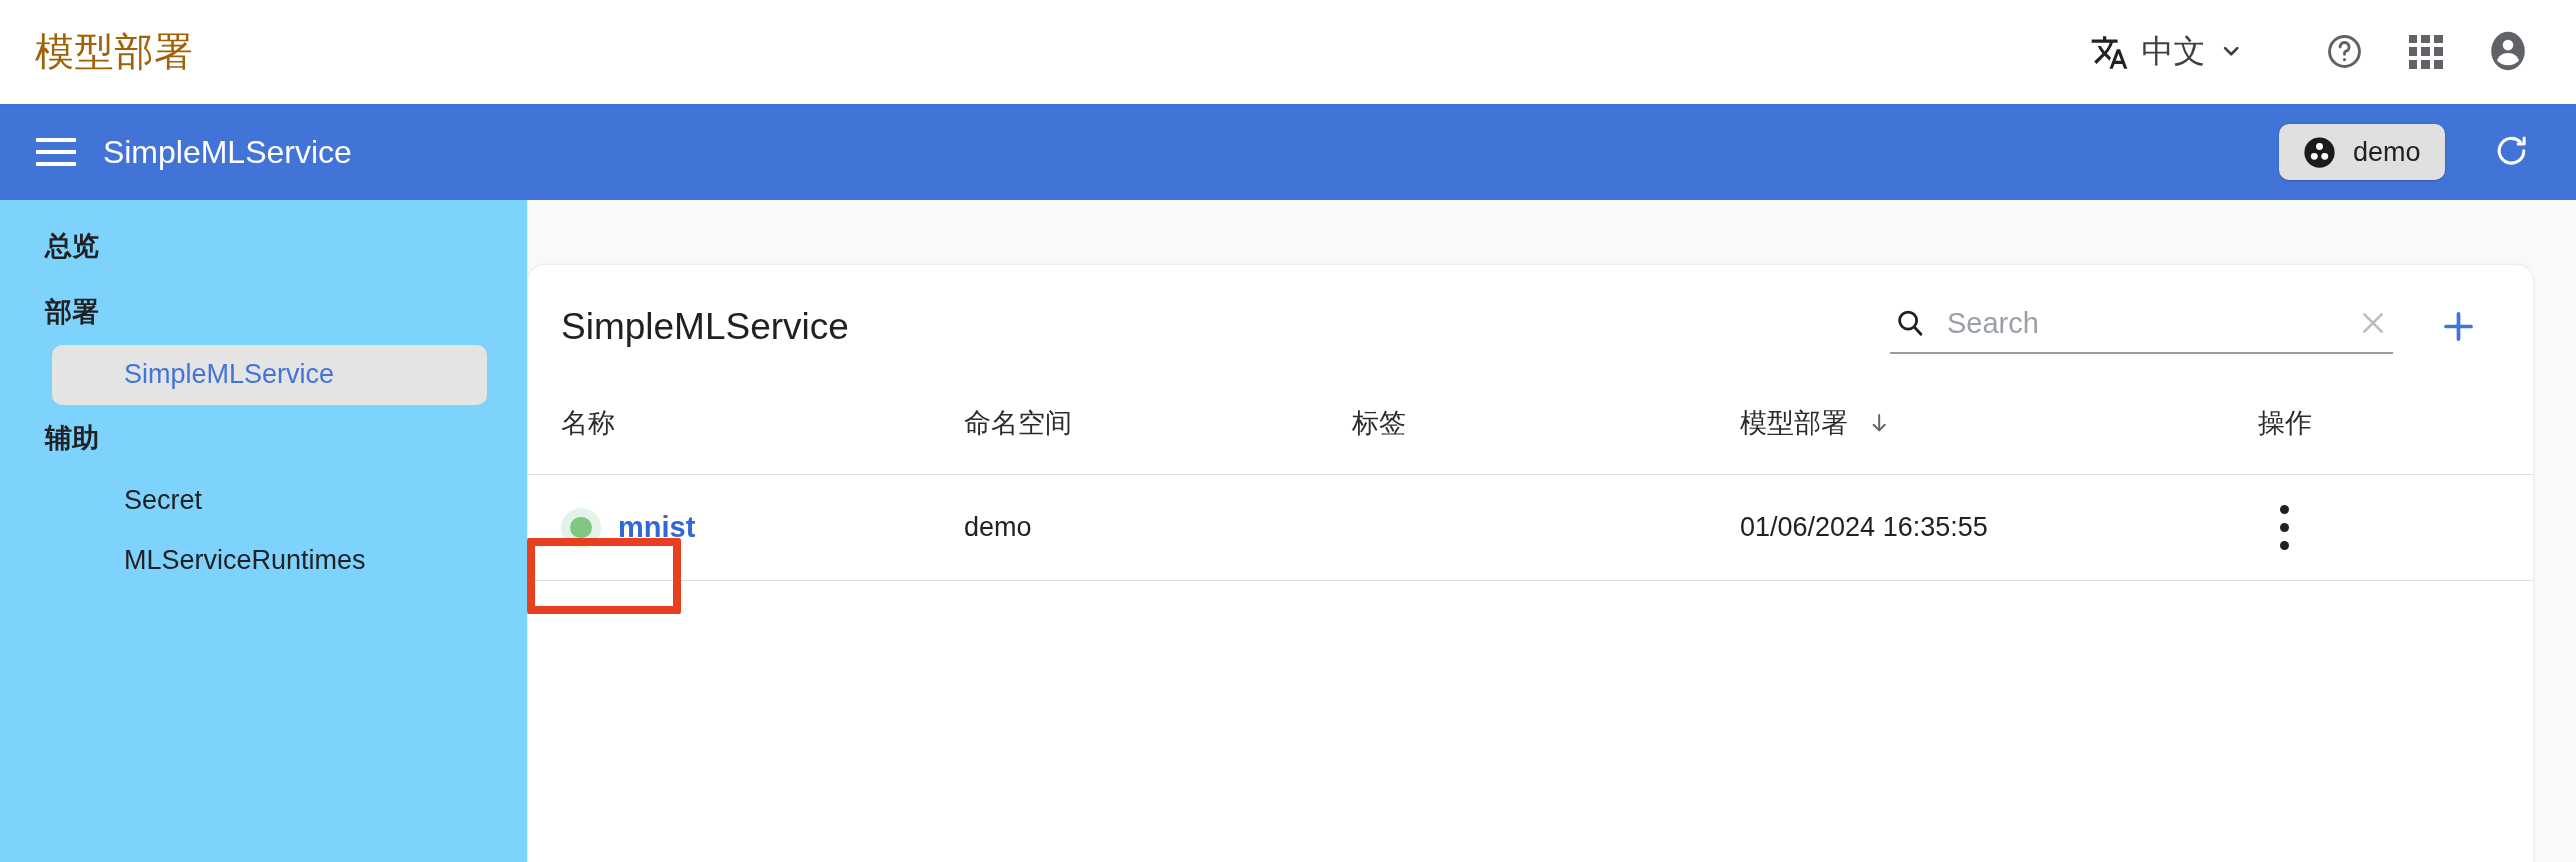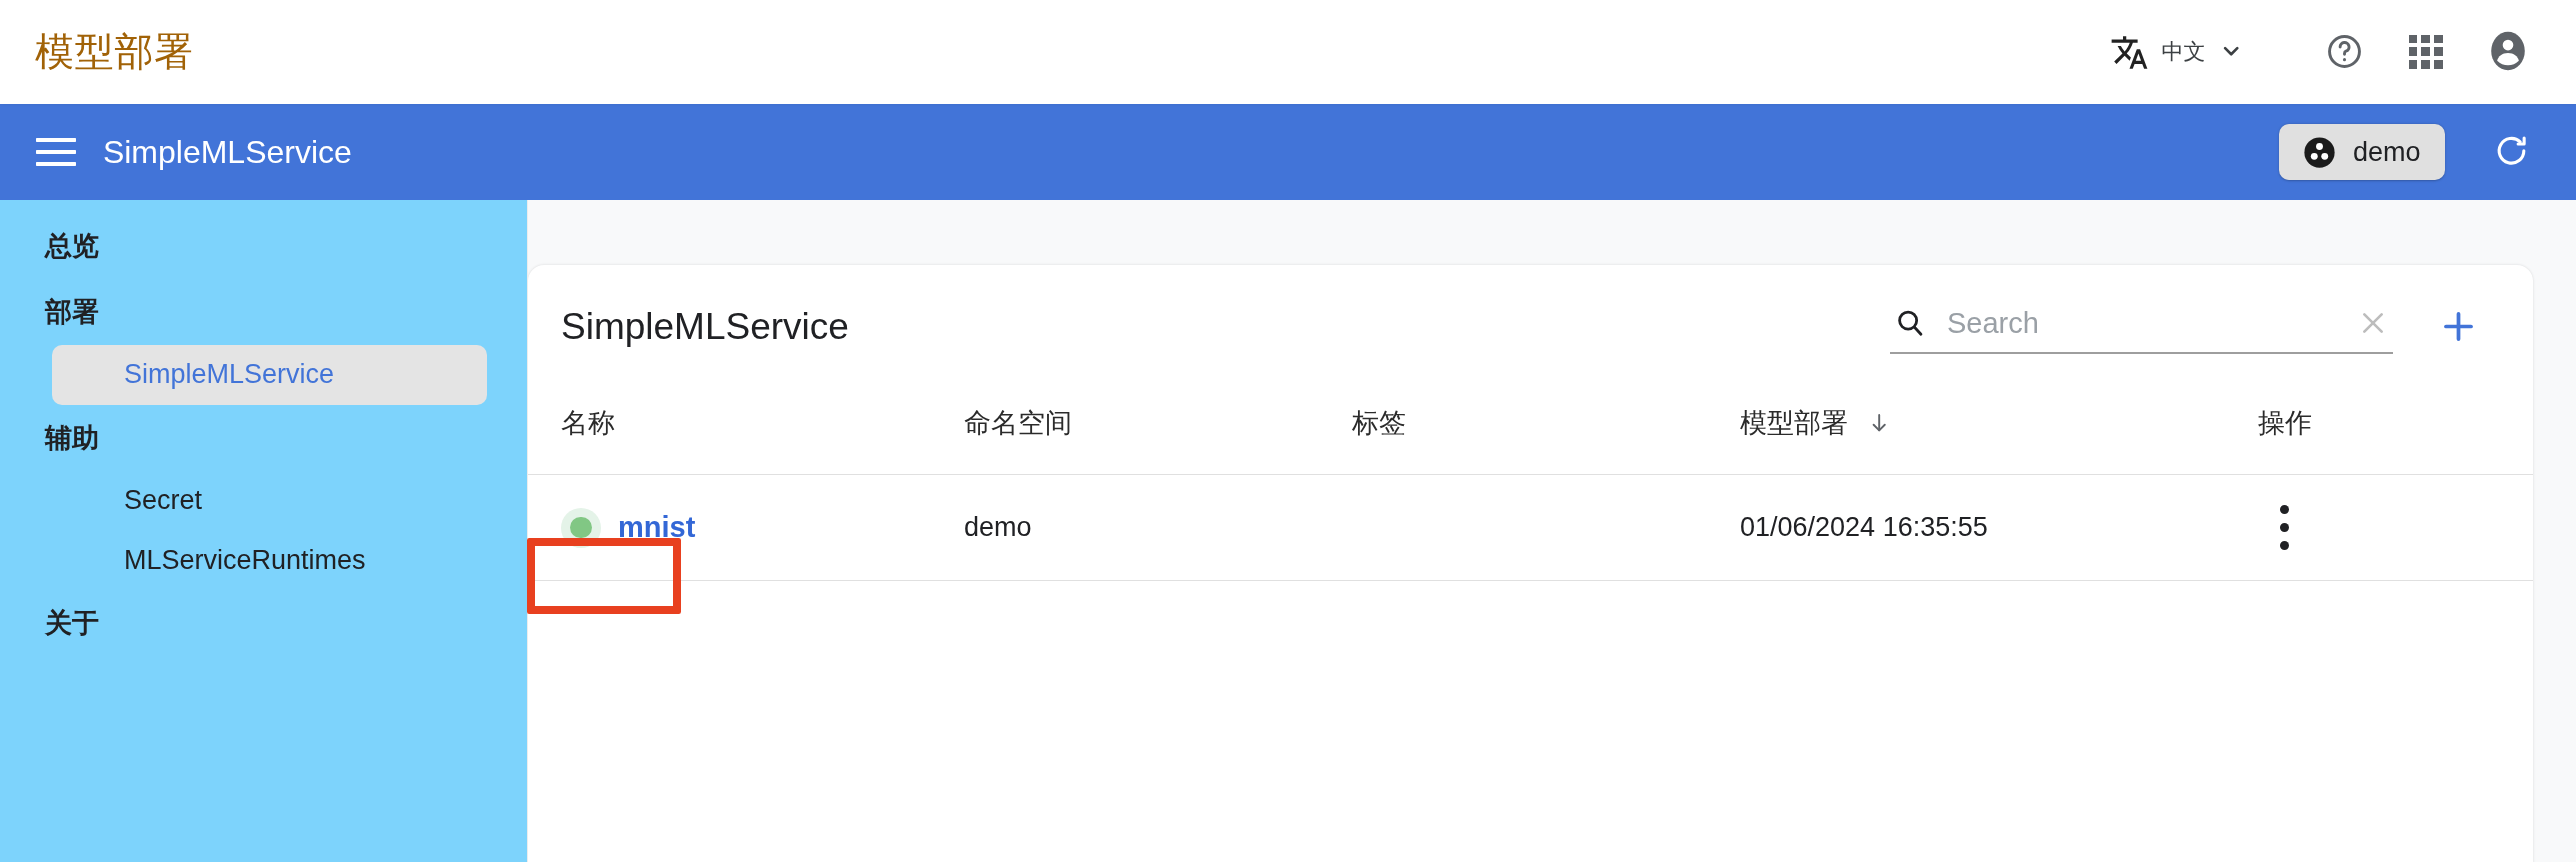--- a/index.html
+++ b/index.html
@@ -48,21 +48,21 @@
     gap: 13px;
     margin-right: 47px;
     cursor: pointer;
   }
   .translate-icon {
     width: 39px; height: 39px;
     color: #222;
     display: block;
   }
   .lang-label {
-    font-size: 22px;
+    font-size: 32px;
     color: #3c4043;
     white-space: nowrap;
   }
   .chev {
     width: 24.4px; height: 24.4px;
     color: #3c4043;
   }
   .icon-btn {
     width: 56px; height: 56px;
     display: flex; align-items: center; justify-content: center;
@@ -418,21 +418,20 @@
   </div>
 </div>
 
 <nav class="sidebar">
   <div class="nav-section">总览</div>
   <div class="nav-section">部署</div>
   <div class="nav-item selected">SimpleMLService</div>
   <div class="nav-section">辅助</div>
   <div class="nav-item">Secret</div>
   <div class="nav-item">MLServiceRuntimes</div>
-  <div class="nav-section">关于</div>
 </nav>
 
 <main class="main">
   <section class="card">
 
     <div class="card-header">
       <div class="card-title">SimpleMLService</div>
       <div class="card-header-spacer"></div>
 
       <div class="search-wrap">

